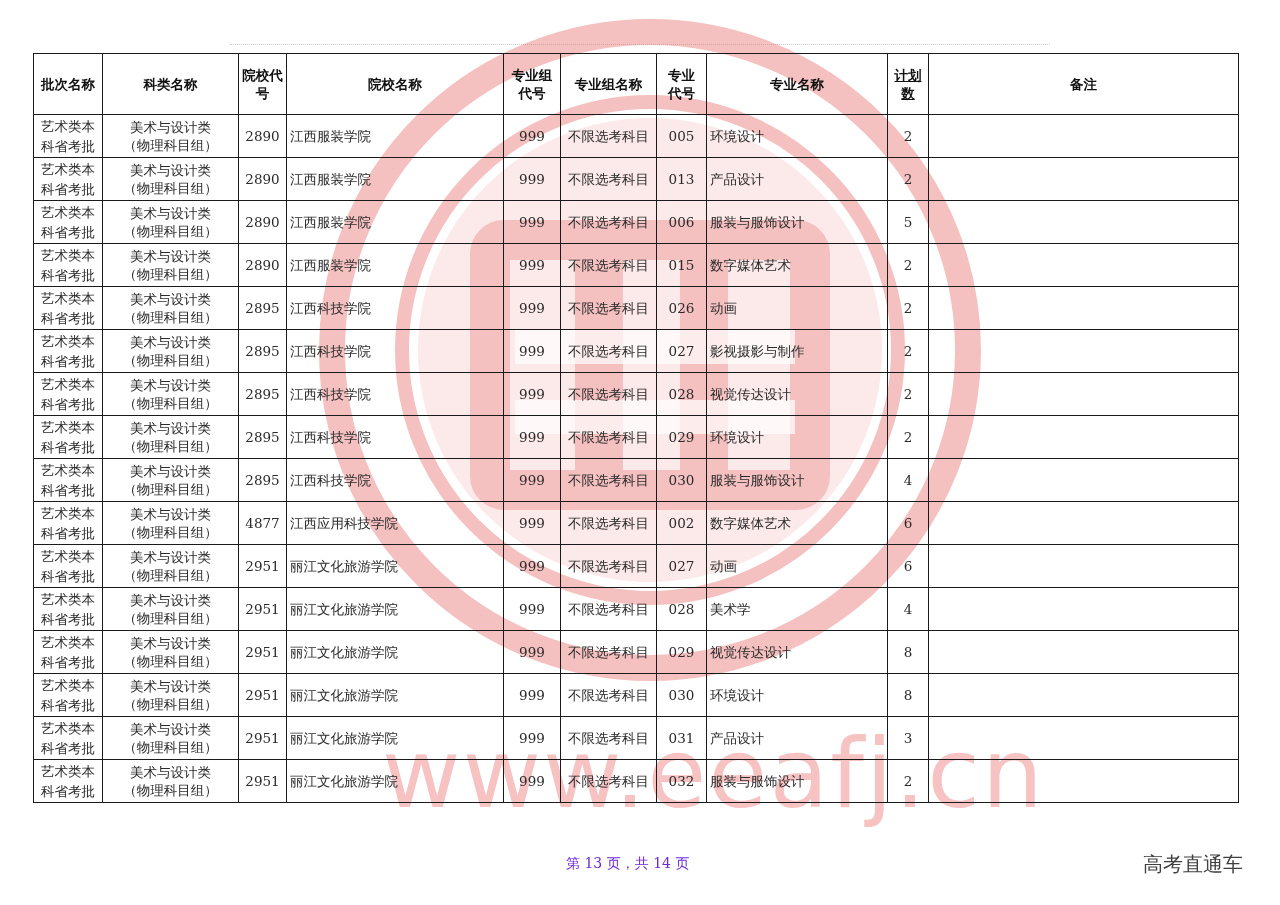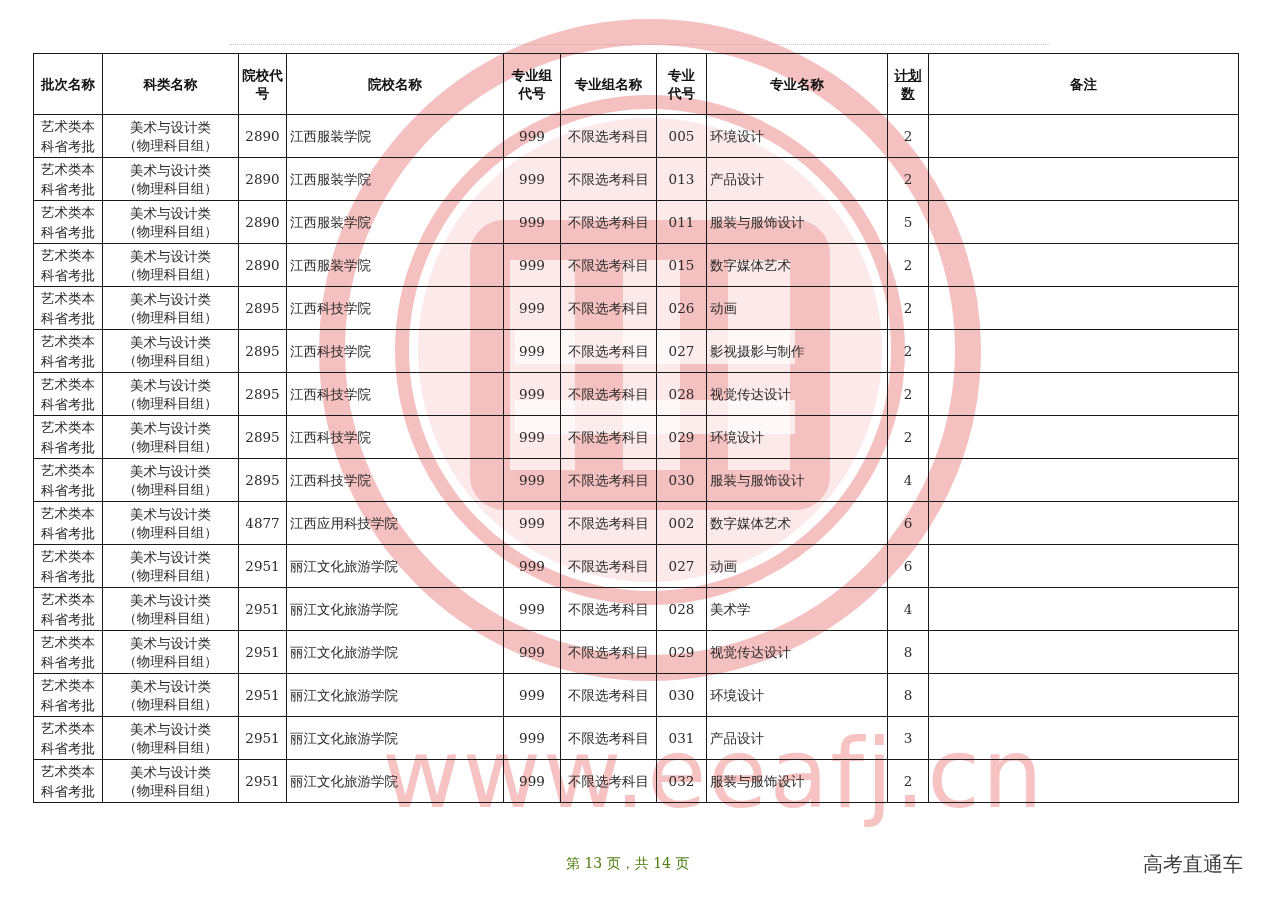--- a/index.html
+++ b/index.html
@@ -9,21 +9,21 @@
     }
     .watermark { position: absolute; left: 0; top: 0; width: 1280px; height: 905px; pointer-events: none; z-index: 0; }
     .sheet { position: absolute; left: 33px; top: 53px; z-index: 1; }
     table { border-collapse: collapse; table-layout: fixed; }
     th, td { border: 1.5px solid #1a1a1a; padding: 0; text-align: center; vertical-align: middle; font-size: 13.5px; line-height: 18px; }
     th { font-family: "DejaVu Sans", "Liberation Sans", sans-serif; font-weight: bold; font-size: 13.5px; height: 60px; color:#111; }
     td { height: 42px; color: #2a2a2a; }
     td.left { text-align: left; padding-left: 3px; margin-left: 9px; }
     td.batch { font-size: 13.5px; line-height: 20px; }
     td.subj { line-height: 18px; }
-    .footer { position: absolute; top: 855px; left: 566px; font-size: 14px; color:#4d7c0f; z-index: 1; }
+    .footer { position: absolute; top: 855px; left: 566px; font-size: 14px; color:#6d28d9; z-index: 1; }
     .brand { position: absolute; top: 851px; left: 1143px; font-size: 20px; color:#404040; font-family: "DejaVu Sans", "Liberation Sans", sans-serif; z-index: 1; }
     .wm-url { position: absolute; left: 382px; top: 718px; font-family: "DejaVu Sans", "Liberation Sans", sans-serif; font-size: 96px; color: rgba(235,120,120,0.45); letter-spacing: 2px; z-index: 0; pointer-events: none; }
     .dots { position:absolute; top:44px; left:230px; width:820px; border-top:1px dotted #ccc; z-index:0; }
   </style>
 </head>
 <body>
 
 <div class="dots"></div>
 
 <svg class="watermark" viewBox="0 0 1280 905" xmlns="http://www.w3.org/2000/svg">
@@ -103,21 +103,21 @@
         <tr>
           <td class="batch" style="padding: 0px 2px; word-break: break-all;">艺术类本科省考批</td>
           <td class="subj">
             <div>美术与设计类</div>
             <div>（物理科目组）</div>
           </td>
           <td>2890</td>
           <td class="left">江西服装学院</td>
           <td>999</td>
           <td>不限选考科目</td>
-          <td>011</td>
+          <td>006</td>
           <td class="left">服装与服饰设计</td>
           <td>5</td>
           <td></td>
         </tr>
         <tr>
           <td class="batch" style="padding: 0px 2px; word-break: break-all;">艺术类本科省考批</td>
           <td class="subj">
             <div>美术与设计类</div>
             <div>（物理科目组）</div>
           </td>

